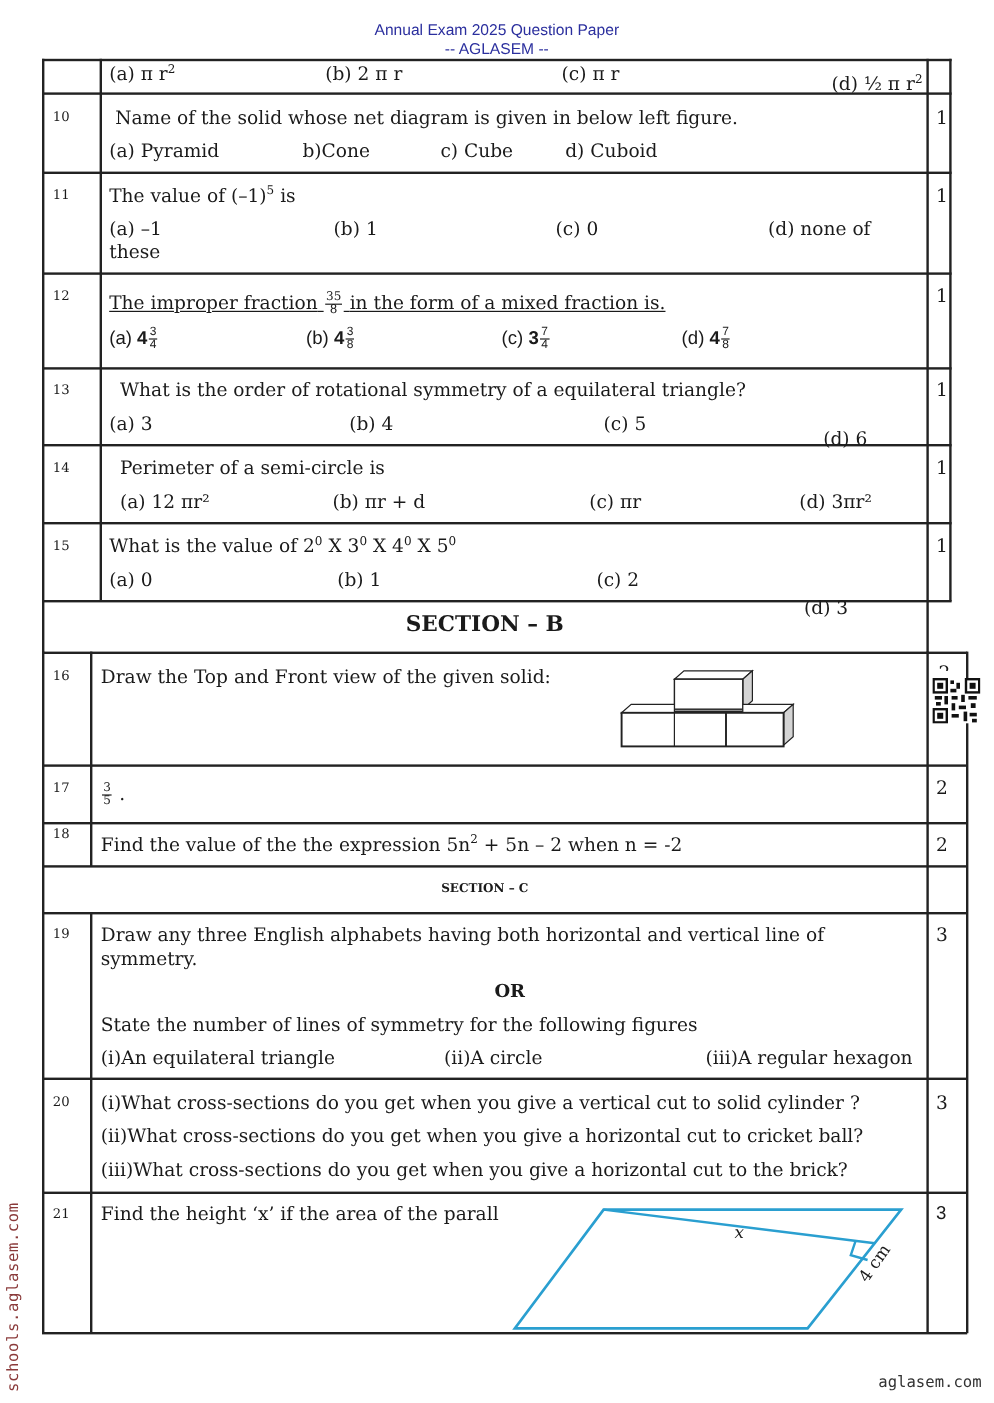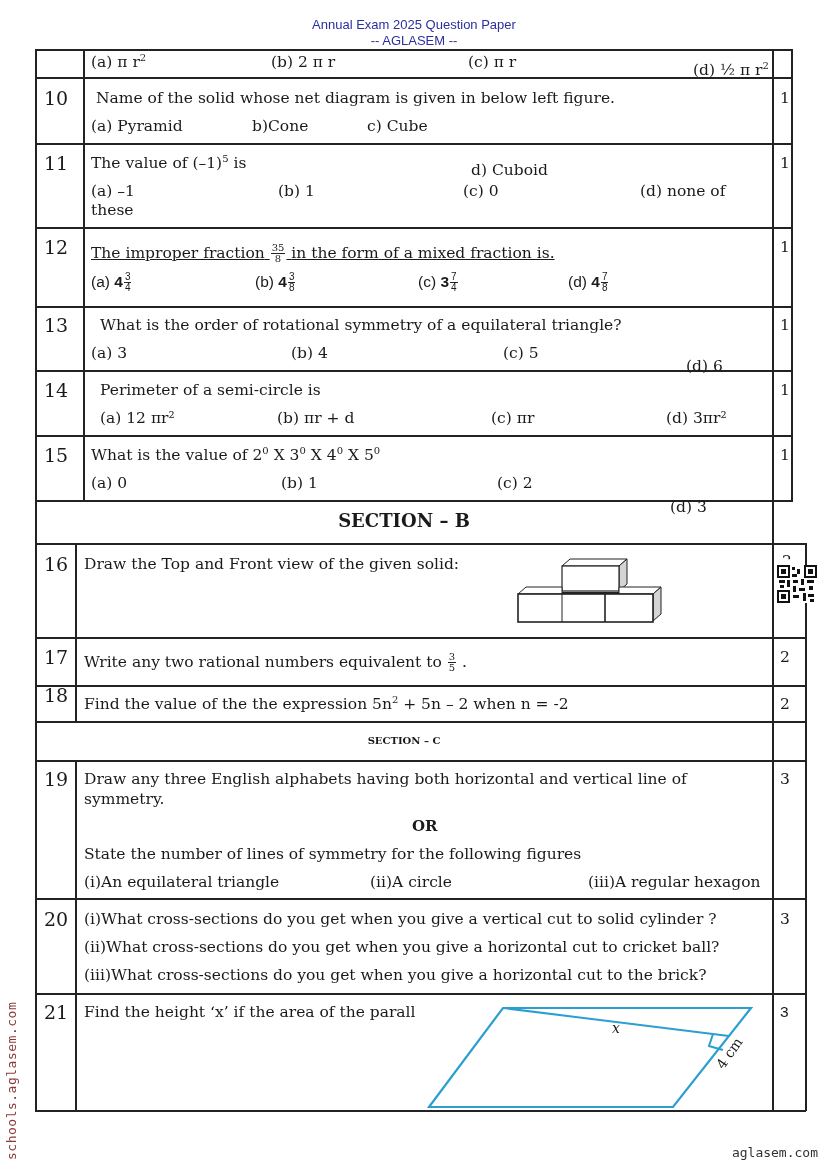--- a/index.html
+++ b/index.html
@@ -2,21 +2,21 @@
 <html><head>
 <meta charset="utf-8">
 <style>
   * { margin: 0; padding: 0; box-sizing: border-box; }
   html, body { width: 828px; height: 1169px; background: #ffffff; overflow: hidden; }
   body { position: relative; font-family: "DejaVu Serif", serif; color: #1a1a1a; }
   .hdr { position: absolute; left: 0; width: 828px; text-align: center; font-family: "Liberation Sans", sans-serif; color: #2b2f9e; font-size: 13px; line-height: 14px; }
   .abs { position: absolute; }
   .line { position: absolute; background: #222; }
   .t { position: absolute; font-size: 15.5px; white-space: nowrap; line-height: 18px; }
-  .qn { position: absolute; font-size: 19px; line-height: 18px; }
+  .qn { position: absolute; font-size: 11px; line-height: 18px; }
   .mk { position: absolute; font-size: 15.5px; line-height: 18px; }
   .sans { font-family: "Liberation Sans", sans-serif; }
   .bold { font-weight: bold; }
   .frac { display: inline-flex; flex-direction: column; align-items: center; vertical-align: middle; font-size: 10px; line-height: 10px; margin: 0 1px; }
   .frac .n { border-bottom: 1px solid #222; padding: 0 1px; }
   .frac .d { padding: 0 1px; }
   sup { font-size: 10px; vertical-align: super; line-height: 0; }
   .wm-side { position: absolute; left: 4px; top: 1160px; transform: rotate(-90deg); transform-origin: left top; font-family: "DejaVu Sans Mono", monospace; font-size: 13px; color: #8a3a3a; white-space: nowrap; letter-spacing: 0.5px; }
   .wm-foot { position: absolute; right: 10px; top: 1145px; font-family: "DejaVu Sans Mono", monospace; font-size: 13px; color: #333; }
 </style>
@@ -48,21 +48,21 @@
     <span class="t" style="left:468px; top:53px;">(c) π r</span>
     <span class="t" style="left:645px; top:61px;margin-left:48px;"><span>(d) ½ π r</span><sup>2</sup></span>
   </div>
 
   <div>
     <span class="qn" style="left:44px; top:89px;">10</span>
     <span class="t" style="left:96px; top:89px;">Name of the solid whose net diagram is given in below left figure.</span>
     <span class="t" style="left:91px; top:117px;">(a) Pyramid</span>
     <span class="t" style="left:252px; top:117px;">b)Cone</span>
     <span class="t" style="left:367px; top:117px;">c) Cube</span>
-    <span class="t" style="left:471px; top:117px;margin-top:44px;">d) Cuboid</span>
+    <span class="t" style="left:471px; top:117px;">d) Cuboid</span>
     <span class="mk" style="left:780px; top:89px;">1</span>
   </div>
 
   <div>
     <span class="qn" style="left:44px; top:154px;">11</span>
     <span class="t" style="left:91px; top:154px;"><span>The value of (–1)</span><sup>5</sup><span> is</span></span>
     <span class="t" style="left:91px; top:182px;">(a) –1</span>
     <span class="t" style="left:91px; top:201px;">these</span>
     <span class="t" style="left:278px; top:182px;">(b) 1</span>
     <span class="t" style="left:463px; top:182px;">(c) 0</span>
@@ -192,21 +192,21 @@
         <rect x="32" y="21" width="4" height="4" fill="#111"></rect>
       <rect x="16" y="30" width="6" height="3" fill="#111"></rect>
         <rect x="26" y="28" width="3" height="8" fill="#111"></rect>
       <rect x="31" y="29" width="6" height="3" fill="#111"></rect>
         <rect x="33" y="34" width="4" height="3" fill="#111"></rect>
     </svg>
   </div>
 
   <div>
     <span class="qn" style="left:44px; top:648px;">17</span>
-    <span class="t" style="left:84px; top:652px;"><span>Write any two rational numbers equivalent to</span> <span class="frac">
+    <span class="t" style="left:84px; top:652px;"> <span class="frac">
           <span class="n">3</span>
           <span class="d">5</span>
         </span> <span>.</span></span>
     <span class="mk" style="left:780px; top:648px;">2</span>
   </div>
 
   <div>
     <span class="qn" style="left:44px; top:686px;">18</span>
     <span class="t" style="left:84px; top:695px;"><span>Find the value of the the expression 5n</span><sup>2</sup><span> + 5n – 2 when n = -2</span></span>
     <span class="mk" style="left:780px; top:695px;">2</span>

